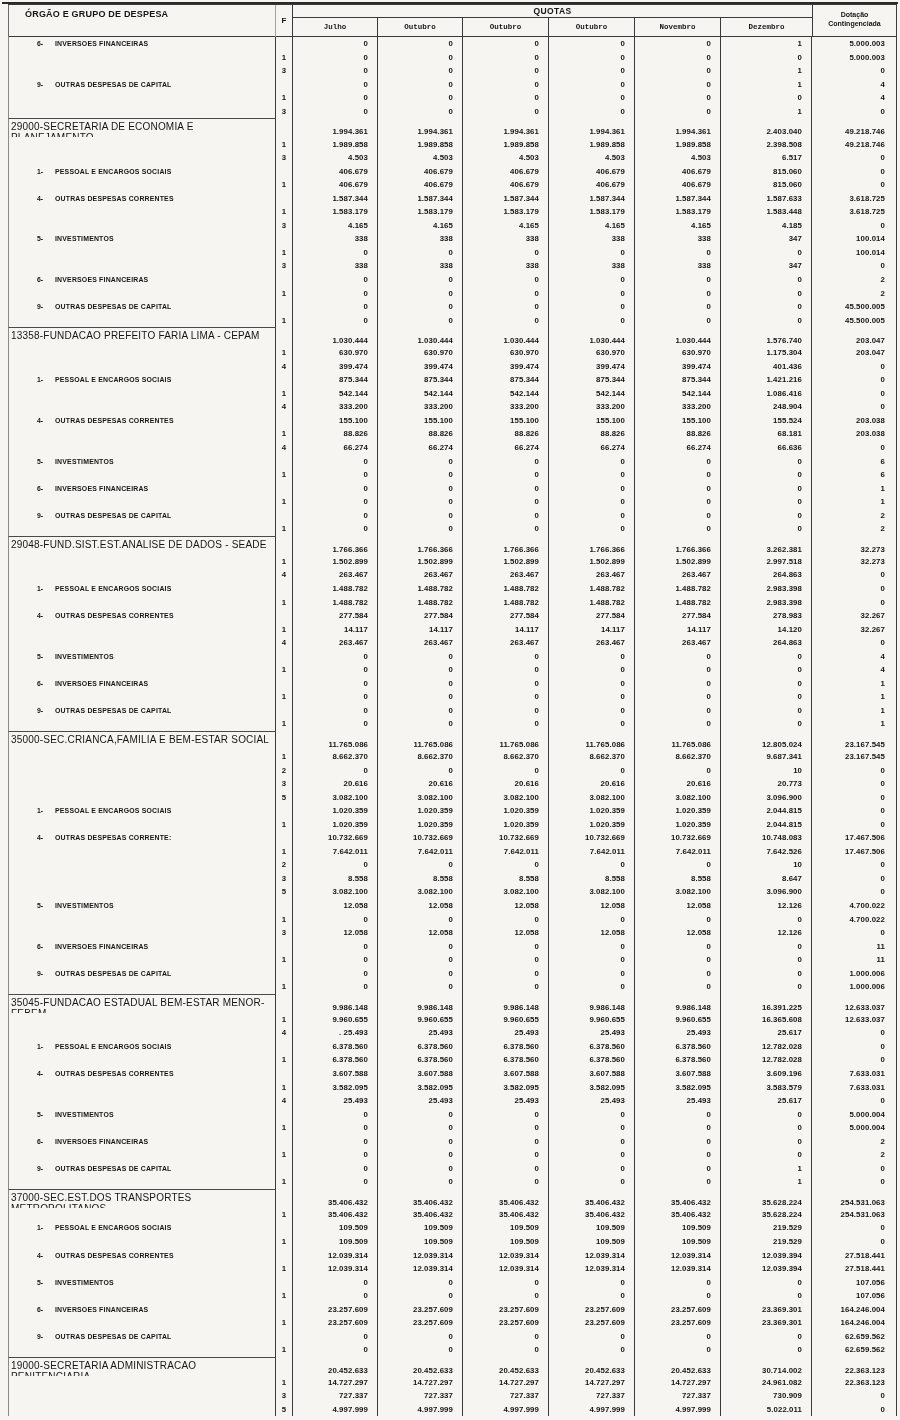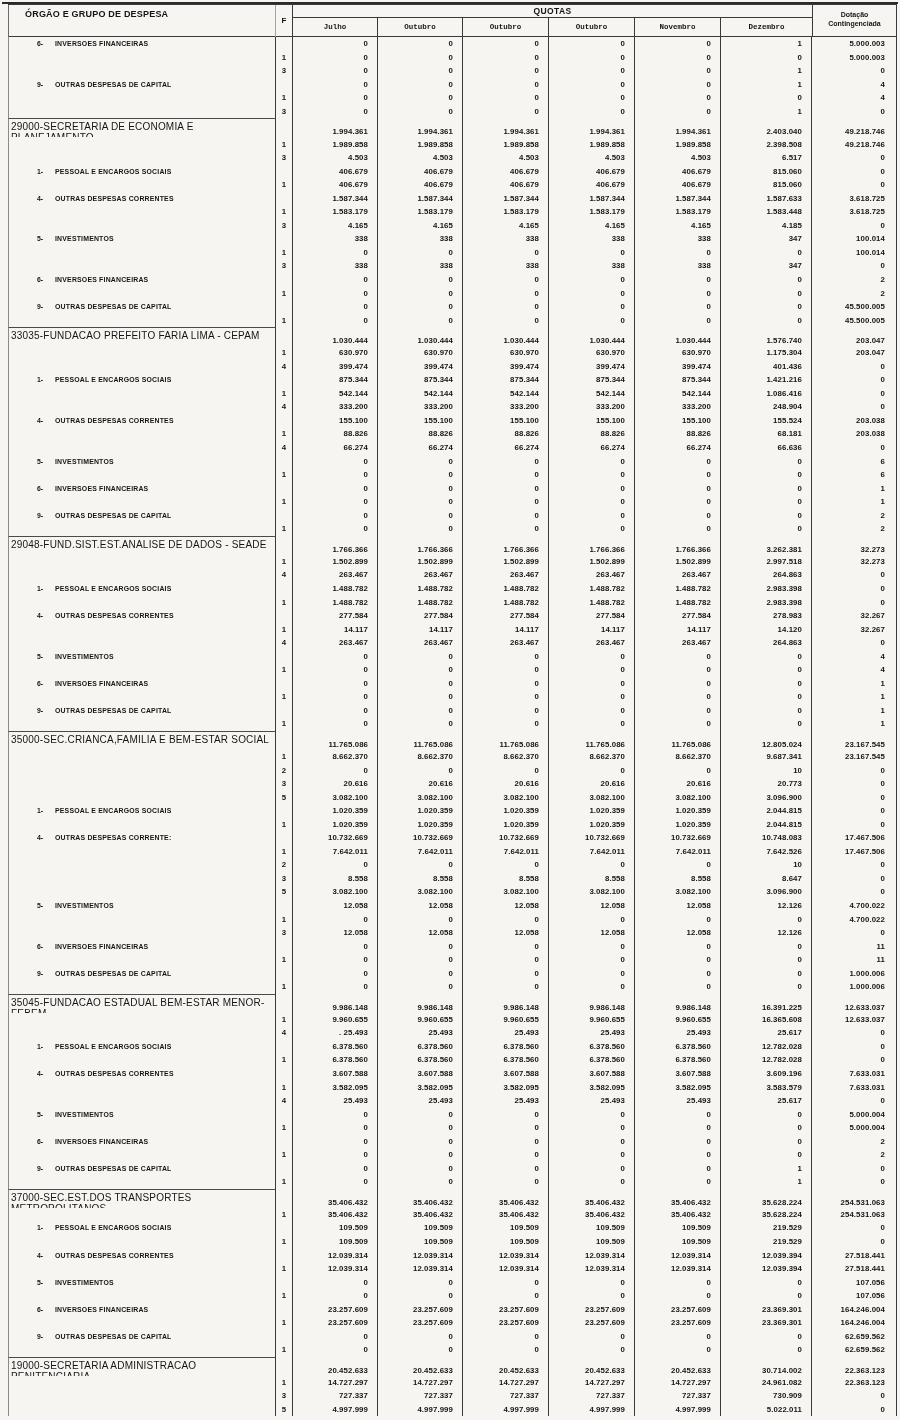--- a/index.html
+++ b/index.html
@@ -325,21 +325,21 @@
         <div class="c val">0</div>
         <div class="c val">0</div>
         <div class="c val">0</div>
         <div class="c val">0</div>
         <div class="c val">0</div>
         <div class="c val">0</div>
         <div class="c dot">45.500.005</div>
       </div>
       <div class="r o">
         <div class="c lab">
-          <span class="oname">33035-FUNDACAO PREFEITO FARIA LIMA - CEPAM</span>
+          <span class="oname">13358-FUNDACAO PREFEITO FARIA LIMA - CEPAM</span>
         </div>
         <div class="c fc"></div>
         <div class="c val">1.030.444</div>
         <div class="c val">1.030.444</div>
         <div class="c val">1.030.444</div>
         <div class="c val">1.030.444</div>
         <div class="c val">1.030.444</div>
         <div class="c val">1.576.740</div>
         <div class="c dot">203.047</div>
       </div>

